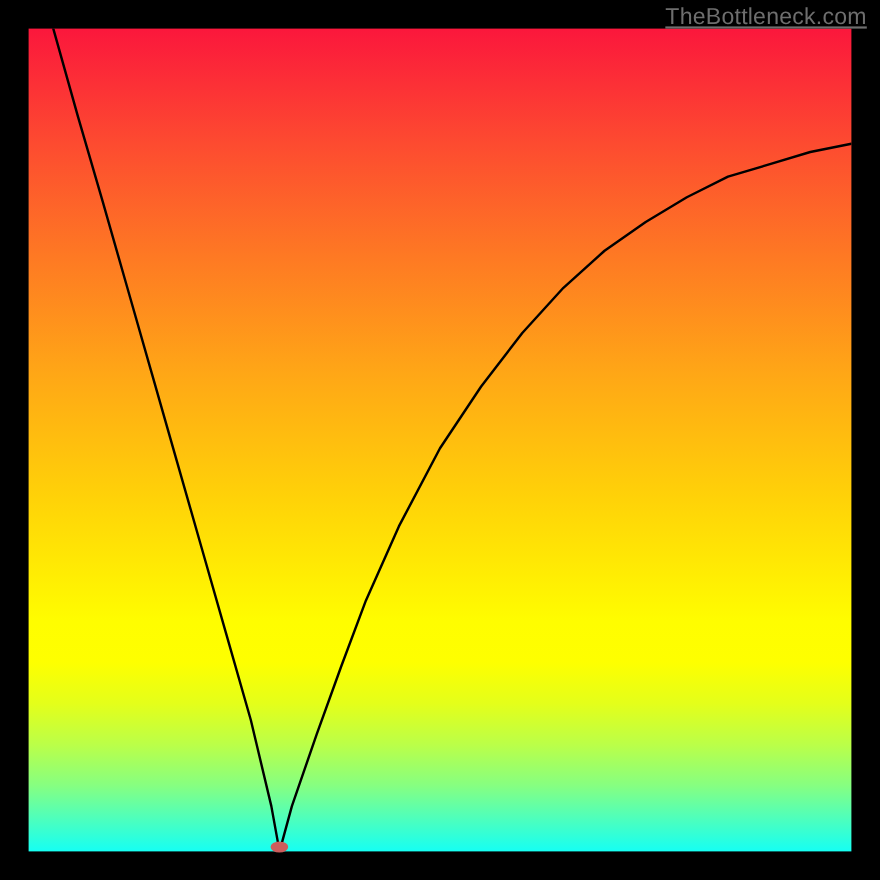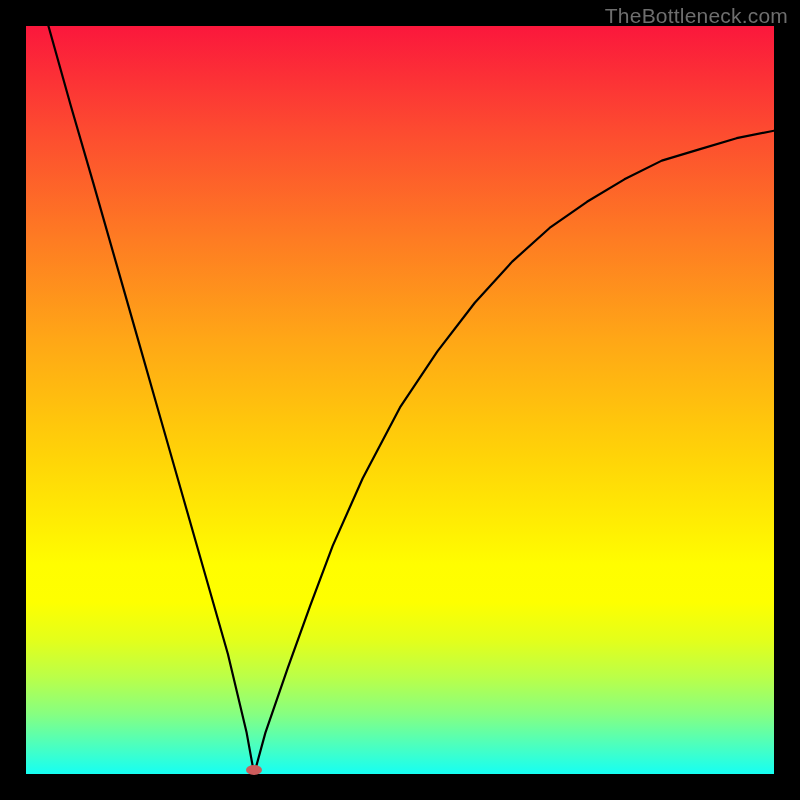--- a/index.html
+++ b/index.html
@@ -28,20 +28,21 @@
   }
   .watermark {
     position: absolute;
     top: 4px;
     right: 12px;
     font-family: Arial, Helvetica, sans-serif;
     font-size: 21px;
     font-weight: 500;
     color: #6e6e6e;
     letter-spacing: 0.2px;
+    text-decoration: underline;
   }
   svg.curve {
     position: absolute;
     left: 0;
     top: 0;
     width: 748px;
     height: 748px;
   }
   .marker {
     position: absolute;

